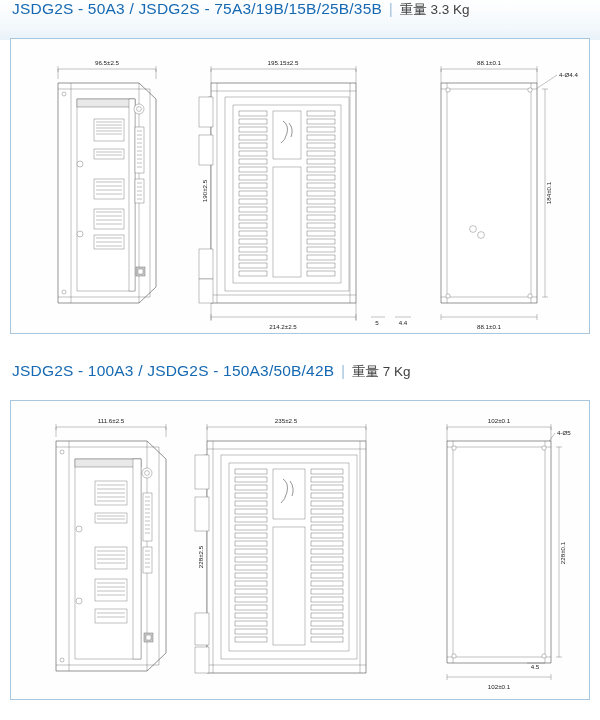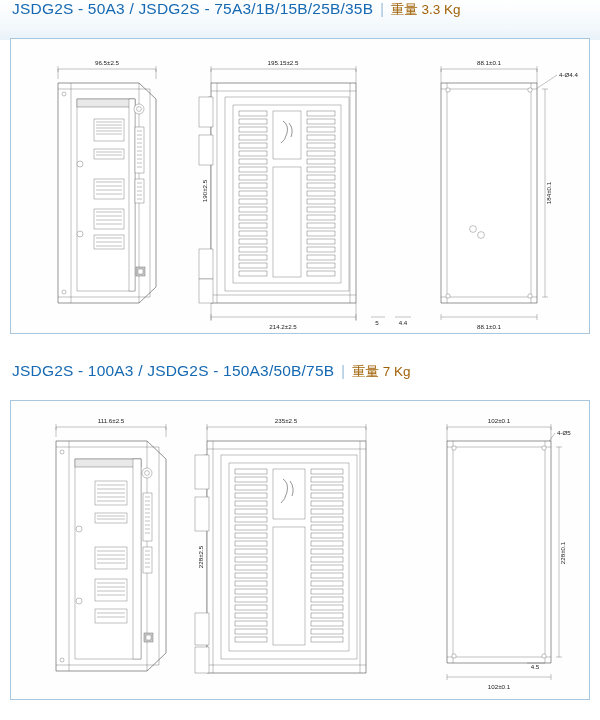--- a/index.html
+++ b/index.html
@@ -26,21 +26,21 @@
     letter-spacing:0.2px;
     white-space:nowrap;
   }
   .title-sep{
     color:#9bbcd8;
     margin:0 7px;
     font-size:14px;
   }
   .title-weight{
     font-size:13.5px;
-    color:#a16207;
+    color:#404040;
     white-space:nowrap;
   }
 
   .panel{
     position:absolute;
     left:10px;right:10px;
     border:1px solid #a8c6de;
     background:#fefefe;
     box-sizing:border-box;
   }
@@ -67,21 +67,21 @@
   .dk{fill:#cfcfcf;stroke:#3c3c3c;stroke-width:0.35;}
 </style>
 </head>
 <body>
 
 <div class="bandtop"></div>
 
 <div class="section sec1">
 
   <div class="title-row">
-    <span class="title-main">JSDG2S - 50A3 / JSDG2S - 75A3/1B/15B/25B/35B</span>
+    <span class="title-main">JSDG2S - 50A3 / JSDG2S - 75A3/19B/15B/25B/35B</span>
     <span class="title-sep">|</span>
     <span class="title-weight">重量 3.3 Kg</span>
   </div>
 
   <div class="panel p1">
     <svg width="578" height="294" viewBox="0 0 578 294">
 
       <text class="dim" x="96" y="26" text-anchor="middle">96.5±2.5</text>
       <line class="ext" x1="47" y1="30" x2="145" y2="30"></line>
       <path class="ext" d="M47 27 L47 33 M145 27 L145 33"></path>
@@ -235,21 +235,21 @@
       <line class="ext" x1="430" y1="278" x2="526" y2="278"></line>
       <path class="ext" d="M430 275 L430 281 M526 275 L526 281"></path>
       <text class="dim" x="478" y="290" text-anchor="middle">88.1±0.1</text>
     </svg>
   </div>
 </div>
 
 <div class="section sec2">
 
   <div class="title-row">
-    <span class="title-main">JSDG2S - 100A3 / JSDG2S - 150A3/50B/75B</span>
+    <span class="title-main">JSDG2S - 100A3 / JSDG2S - 150A3/50B/42B</span>
     <span class="title-sep">|</span>
     <span class="title-weight">重量 7 Kg</span>
   </div>
 
   <div class="panel p2">
     <svg width="578" height="298" viewBox="0 0 578 298">
 
       <text class="dim" x="100" y="22" text-anchor="middle">111.6±2.5</text>
       <line class="ext" x1="45" y1="26" x2="155" y2="26"></line>
       <path class="ext" d="M45 23 L45 29 M155 23 L155 29"></path>

